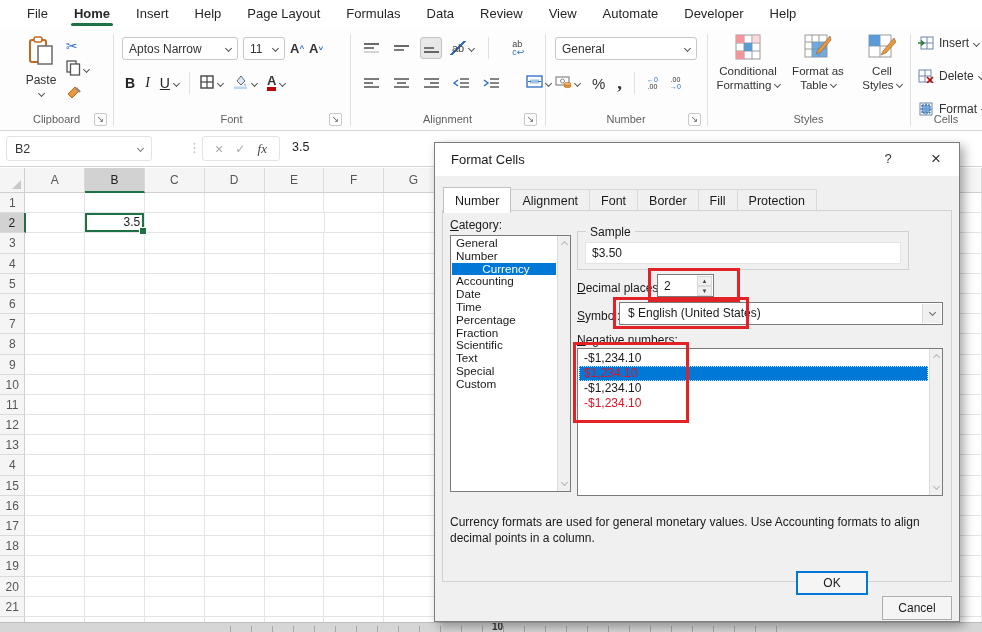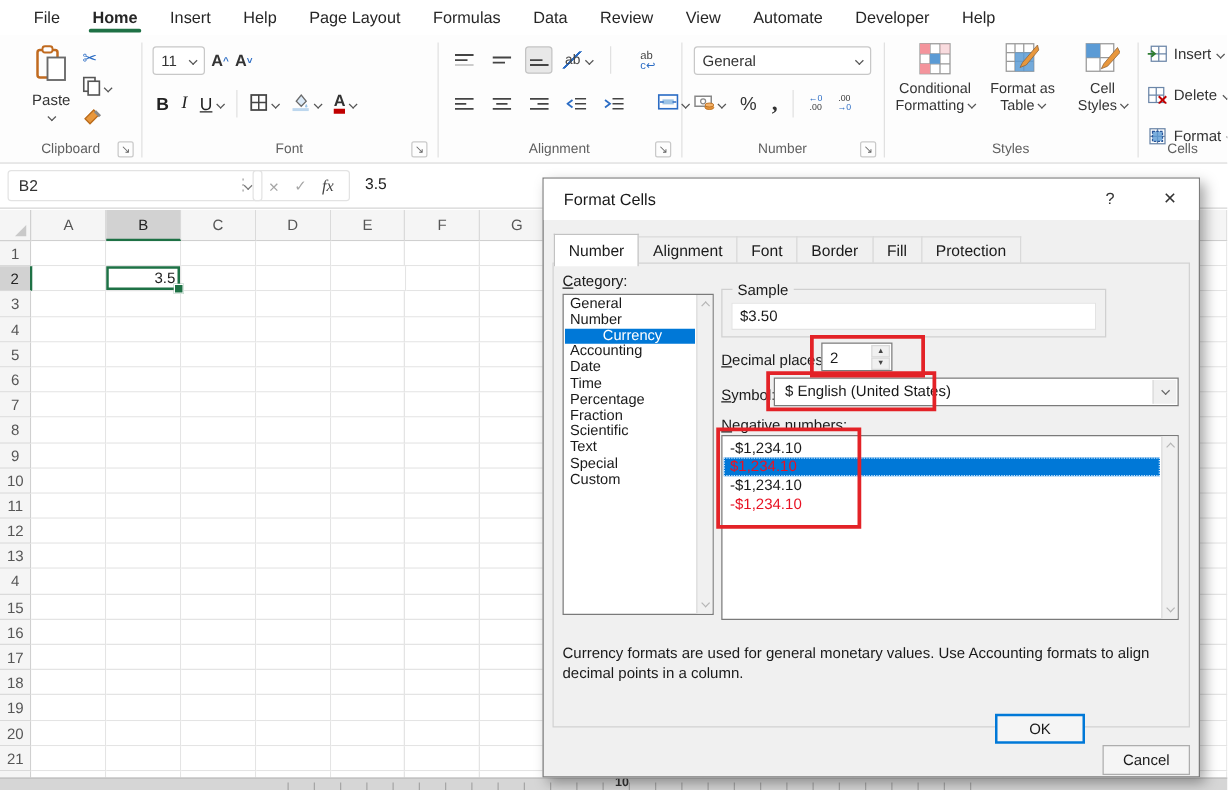--- a/index.html
+++ b/index.html
@@ -60,21 +60,21 @@
 
   
   .stylebtn { position:absolute; top:6px; width:66px; text-align:center; cursor:pointer; font-size:11.5px; color:#333; line-height:14px;}
   .stylebtn svg { display:block; margin:0 auto 4px;}
 
   
   .cellrow { position:absolute; left:8px; display:flex; align-items:center; gap:5px; font-size:12px; color:#333; cursor:pointer;}
 
   
   .fbar { position:absolute; left:0; top:131px; right:0; height:36px; background:#fff; border-bottom:1px solid #d5d5d5; }
-  .namebox { position:absolute; left:6px; top:5px; width:204px; height:25px; border:1px solid #e3e3e3; border-radius:3px; background:#fff; display:flex; align-items:center; padding:0 8px; font-size:12.5px; color:#333; cursor:text;}
+  .namebox { position:absolute; left:6px; top:5px; width:146px; height:25px; border:1px solid #e3e3e3; border-radius:3px; background:#fff; display:flex; align-items:center; padding:0 8px; font-size:12.5px; color:#333; cursor:text;}
   .namebox .chev { margin-left:auto; border-color:#777;}
   .fdots { position:absolute; left:188px; top:9px; color:#b9b9b9; font-size:13px;}
   .fbtns { position:absolute; left:202px; top:5px; height:25px; width:78px; border:1px solid #e3e3e3; border-radius:3px; display:flex; align-items:center; justify-content:space-around; padding:0 6px;}
   .fx-cancel { color:#a6a6a6; font-size:14px; cursor:pointer;}
   .fx-ok { color:#a6a6a6; font-size:12px; cursor:pointer;}
   .fx-fx { font-style:italic; font-family:"Liberation Serif",serif; font-size:13px; color:#444; cursor:pointer;}
   .fvalue { position:absolute; left:292px; top:9px; font-size:12.5px; color:#222; cursor:text;}
 
   
   .sheet { position:absolute; left:0; top:168px; right:0; height:454px; overflow:hidden; background:#fff;}
@@ -112,21 +112,21 @@
   .cat-list { position:absolute; left:7px; top:24px; width:121px; height:257px; background:#fff; border:1px solid #7a7a7a; overflow:hidden;}
   .cat-item { padding:0 0 0 4px; line-height:12.8px; font-size:11.7px; color:#1a1a1a; cursor:pointer; white-space:nowrap;}
   .cat-item.sel { background:#0078d7; color:#fff;text-align:center;}
   .sbar { position:absolute; right:0; top:0; bottom:0; width:13px; background:#f0f0f0; border-left:1px solid #dcdcdc;}
   .sbar .up,.sbar .dn { position:absolute; left:0; right:0; height:14px; display:flex; align-items:center; justify-content:center;}
   .sbar .up{ top:0;} .sbar .dn{ bottom:0;}
   .schev { width:5px;height:5px;border-right:1.2px solid #b5b5b5;border-bottom:1.2px solid #b5b5b5; display:inline-block;}
   .schev.u { transform:rotate(-135deg); margin-top:3px;}
   .schev.d { transform:rotate(45deg); margin-bottom:3px;}
 
-  .samplebox { position:absolute; left:134px; top:20px; width:308px; height:39px; border:1px solid #d0d0d0;}
+  .samplebox { position:absolute; left:134px; top:20px; width:332px; height:39px; border:1px solid #d0d0d0;}
   .samplebox .leg { position:absolute; left:8px; top:-7px; background:#f0f0f0; padding:0 4px; font-size:12px;}
   .samplefield { position:absolute; left:7px; right:7px; top:10px; height:22px; background:#fff; border:1px solid #e3e3e3; line-height:21px; padding-left:6px; font-size:12px;}
 
   .dec-label { position:absolute; left:134px; top:70px;}
   .spin { position:absolute; left:214px; top:63px; width:57px; height:23px; background:#fff; border:1px solid #7a7a7a;}
   .spin .val { position:absolute; left:6px; top:4px; font-size:12px;}
   .spin .btns { position:absolute; right:1px; top:1px; bottom:1px; width:15px; display:flex; flex-direction:column;}
   .spin .sb { flex:1; background:#f0f0f0; border:1px solid #d9d9d9; font-size:6px; line-height:8px; text-align:center; color:#444; cursor:pointer;}
 
   .sym-label { position:absolute; left:134px; top:98px;}
@@ -211,20 +211,24 @@
               </svg>
           </span>
         </span>
       </div>
       <div class="rglabel">Clipboard</div>
       <span class="launcher" style="right:6px">↘</span>
     </div>
 
     <div class="rgroup" style="left:113px;width:237px">
       <div class="fg-row1">
+        <div class="combo" style="width:116px">
+            <span>Aptos Narrow</span>
+            <span class="chev"></span>
+          </div>
         <div class="combo" style="width:42px">
             <span>11</span>
             <span class="chev"></span>
           </div>
         <span class="btn grow">
             <span>A</span>
             <sup>^</sup>
           </span>
         <span class="btn grow">
             <span>A</span>

